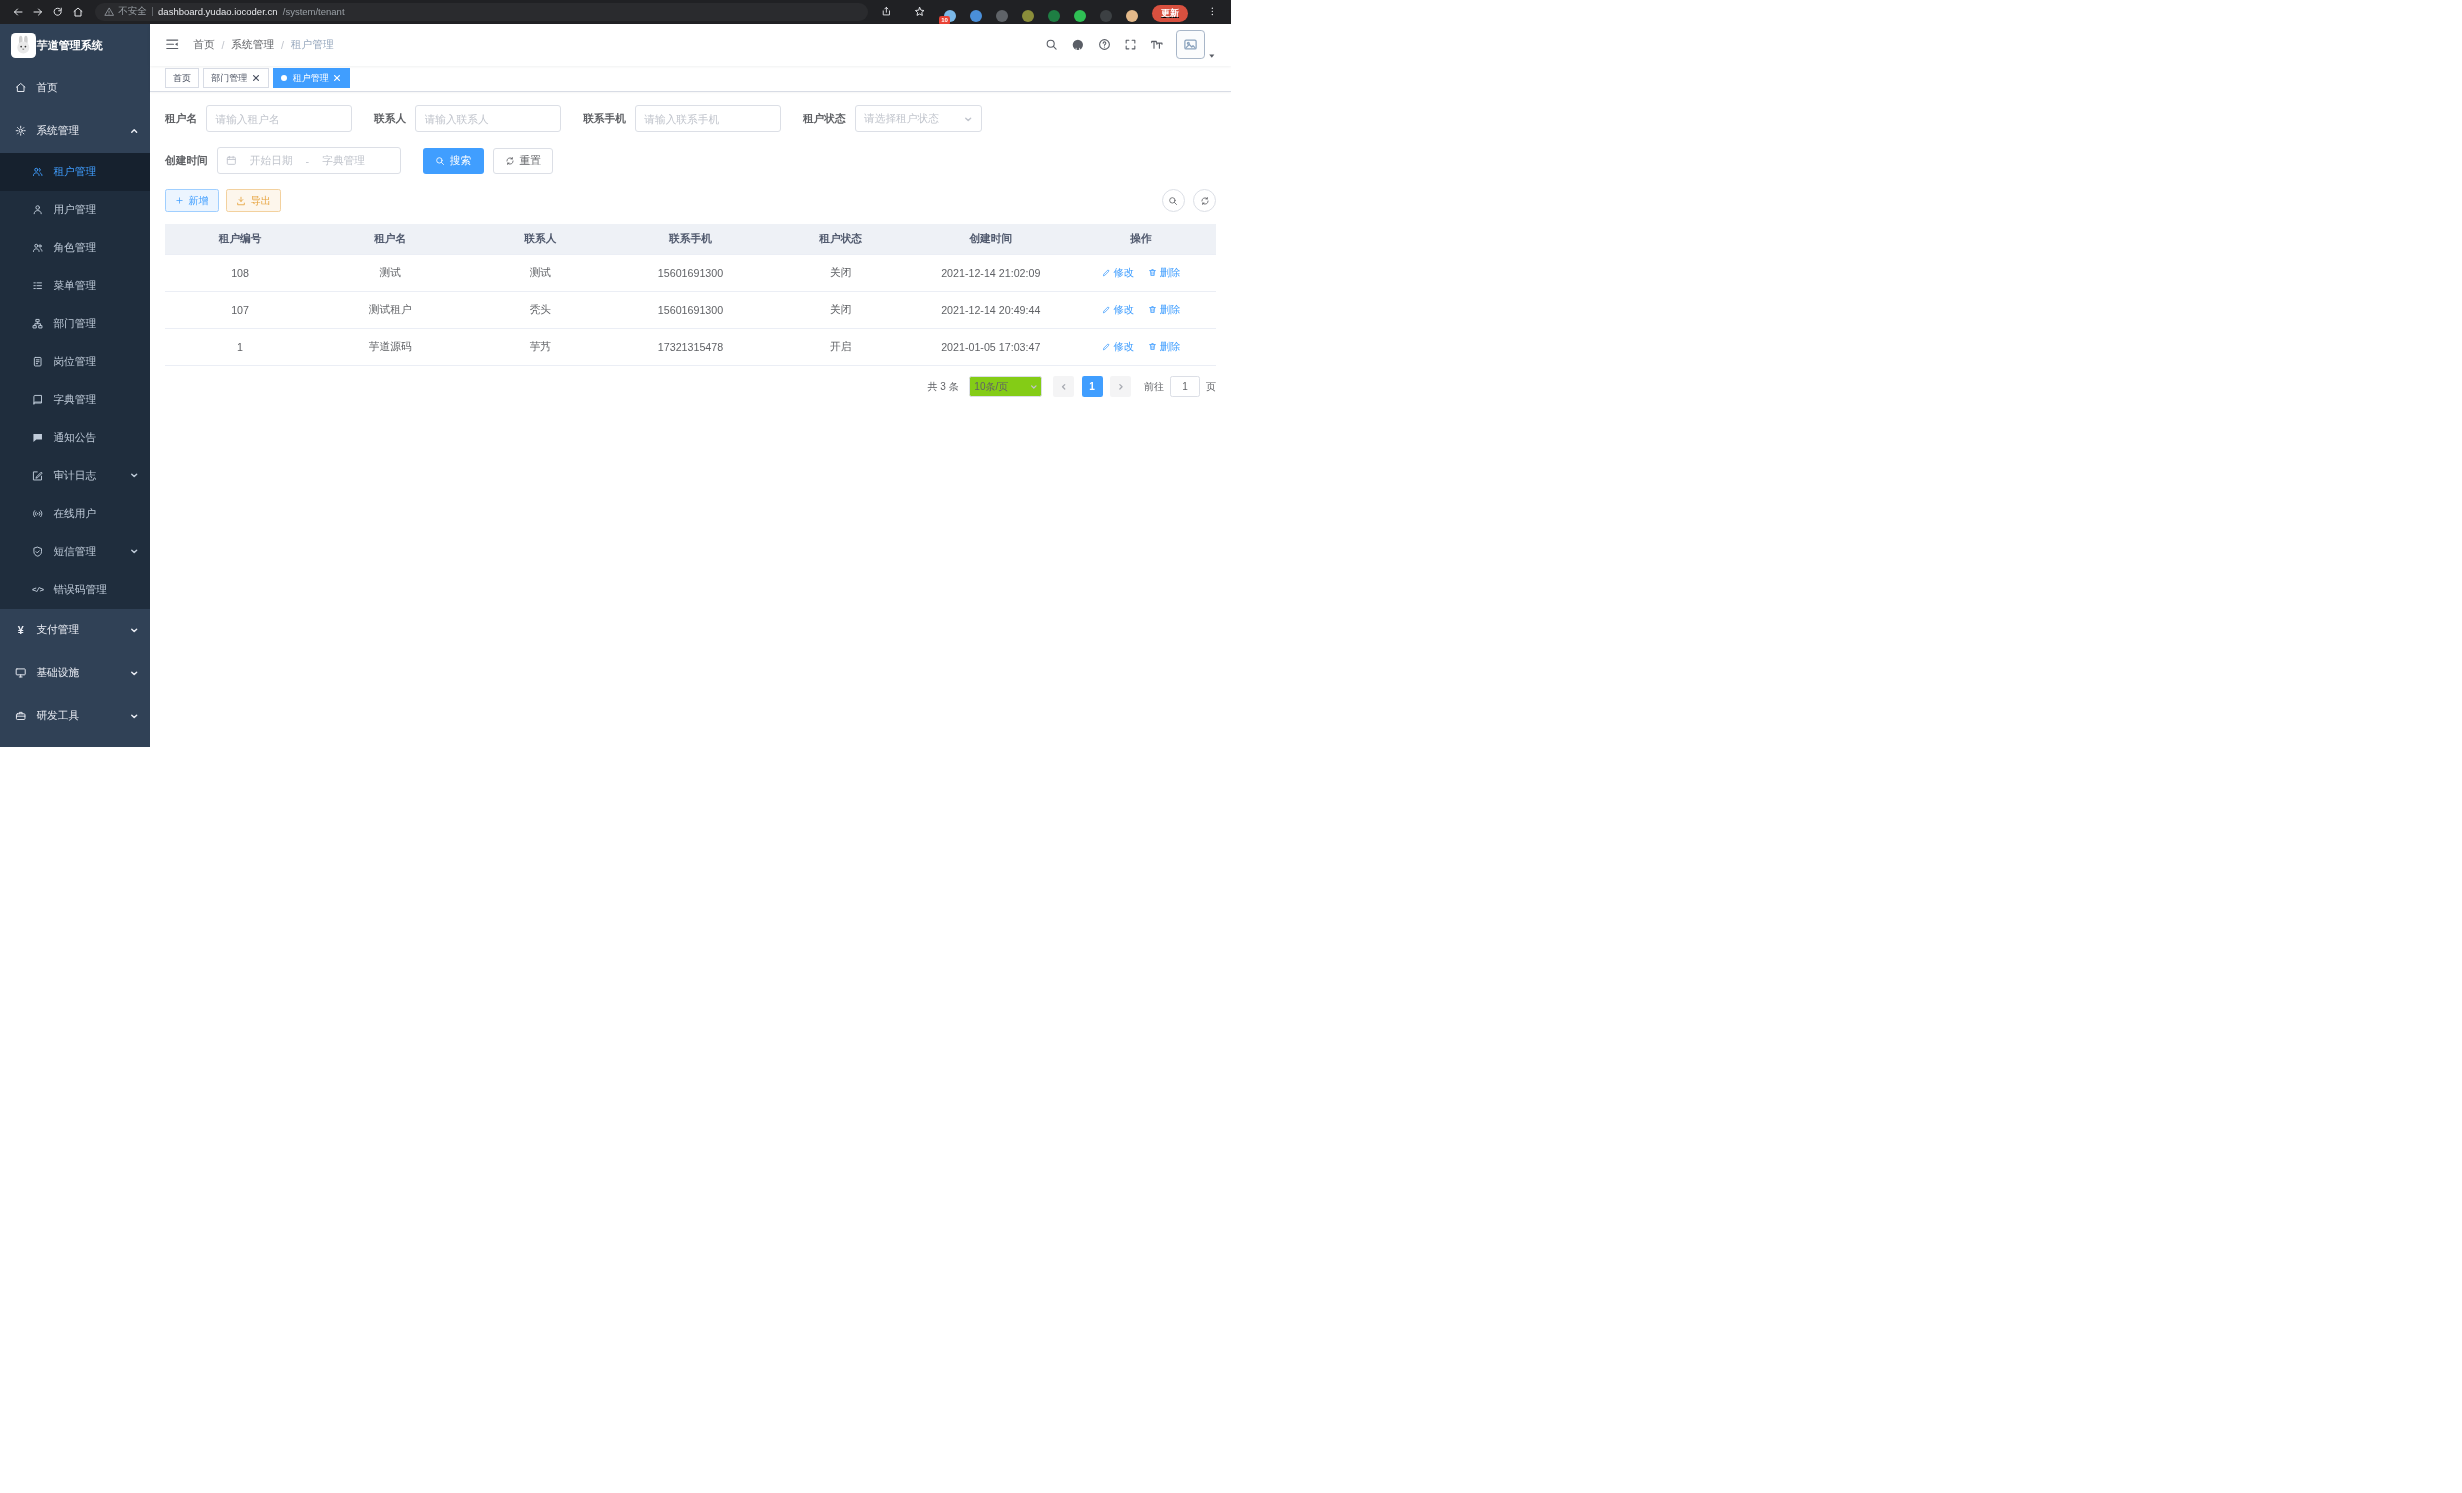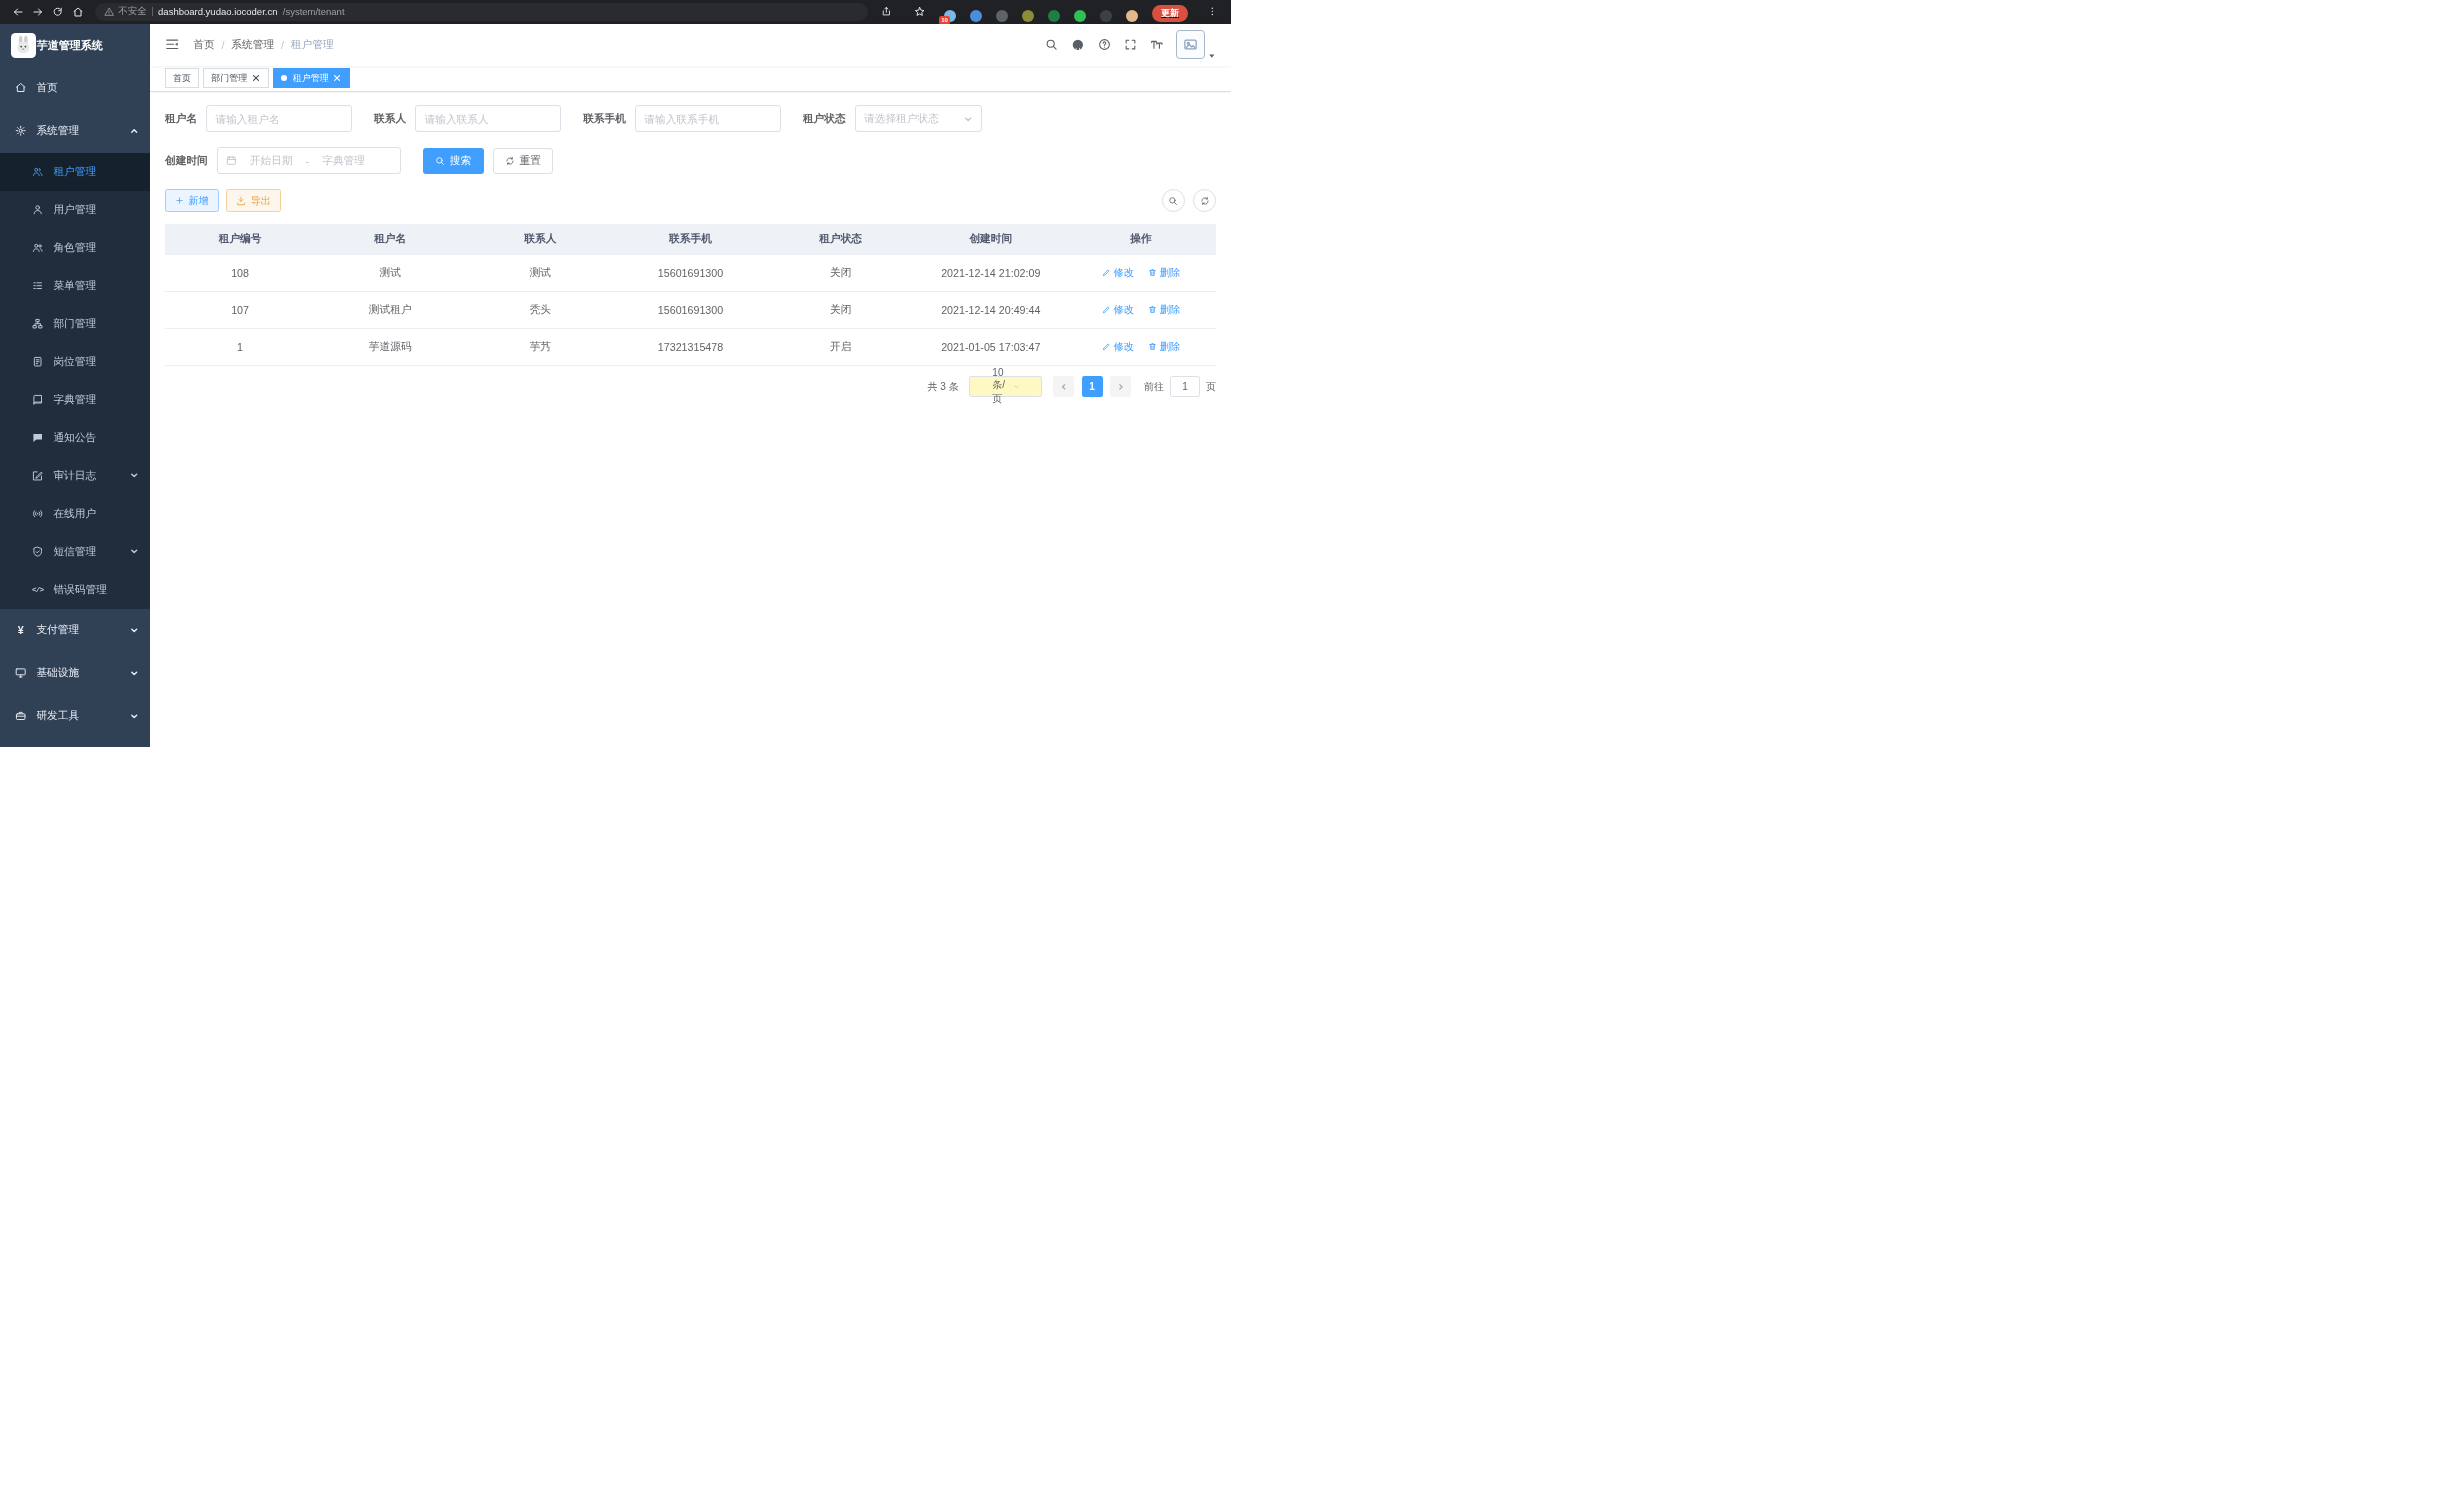--- a/index.html
+++ b/index.html
@@ -89,21 +89,21 @@
 
   
   table.grid { width:100%; border-collapse:collapse; table-layout:fixed; color:#606266; font-size:10.7px; }
   .grid th { height:30px; background:#eef1f6; color:#515a6e; font-weight:700; text-align:center; border-bottom:0.8px solid #ebeef5; }
   .grid td { height:37px; text-align:center; border-bottom:0.8px solid #ebeef5; }
   .op-link { display:inline-flex; align-items:center; gap:3px; color:#409EFF; font-size:10.3px; cursor:pointer; margin:0 5.3px; vertical-align:middle; }
 
   
   .pager { display:flex; align-items:center; justify-content:flex-end; margin-top:10.7px; color:#606266; font-size:10px; }
   .pg-total { margin-right:10.7px; }
-  .pg-size { width:73px; height:21px; border:0.8px solid #dcdfe6; border-radius:2.3px; display:flex; align-items:center; justify-content:space-between; padding:0 22px; margin-right:6.9px; cursor:pointer; background:#fef9c3; }
+  .pg-size { width:73px; height:21px; border:0.8px solid #dcdfe6; border-radius:2.3px; display:flex; align-items:center; justify-content:space-between; padding:0 4px; margin-right:6.9px; cursor:pointer; background:#84cc16; }
   .pg-btn { width:21px; height:21px; border-radius:2.3px; background:#f4f4f5; display:flex; align-items:center; justify-content:center; color:#a8abb2; margin:0 3.8px; cursor:pointer; }
   .pg-cur { width:21px; height:21px; border-radius:2.3px; background:#409EFF; color:#fff; font-weight:700; display:flex; align-items:center; justify-content:center; margin:0 3.8px; }
   .pg-goto { display:flex; align-items:center; gap:6px; margin-left:9px; }
   .pg-goto input { width:30px; height:21px; border:0.8px solid #dcdfe6; border-radius:2.3px; text-align:center; font:inherit; color:#606266; outline:0; }
 </style>
 </head>
 <body>
 
 <div class="chrome">
   <span class="nav-btn">

